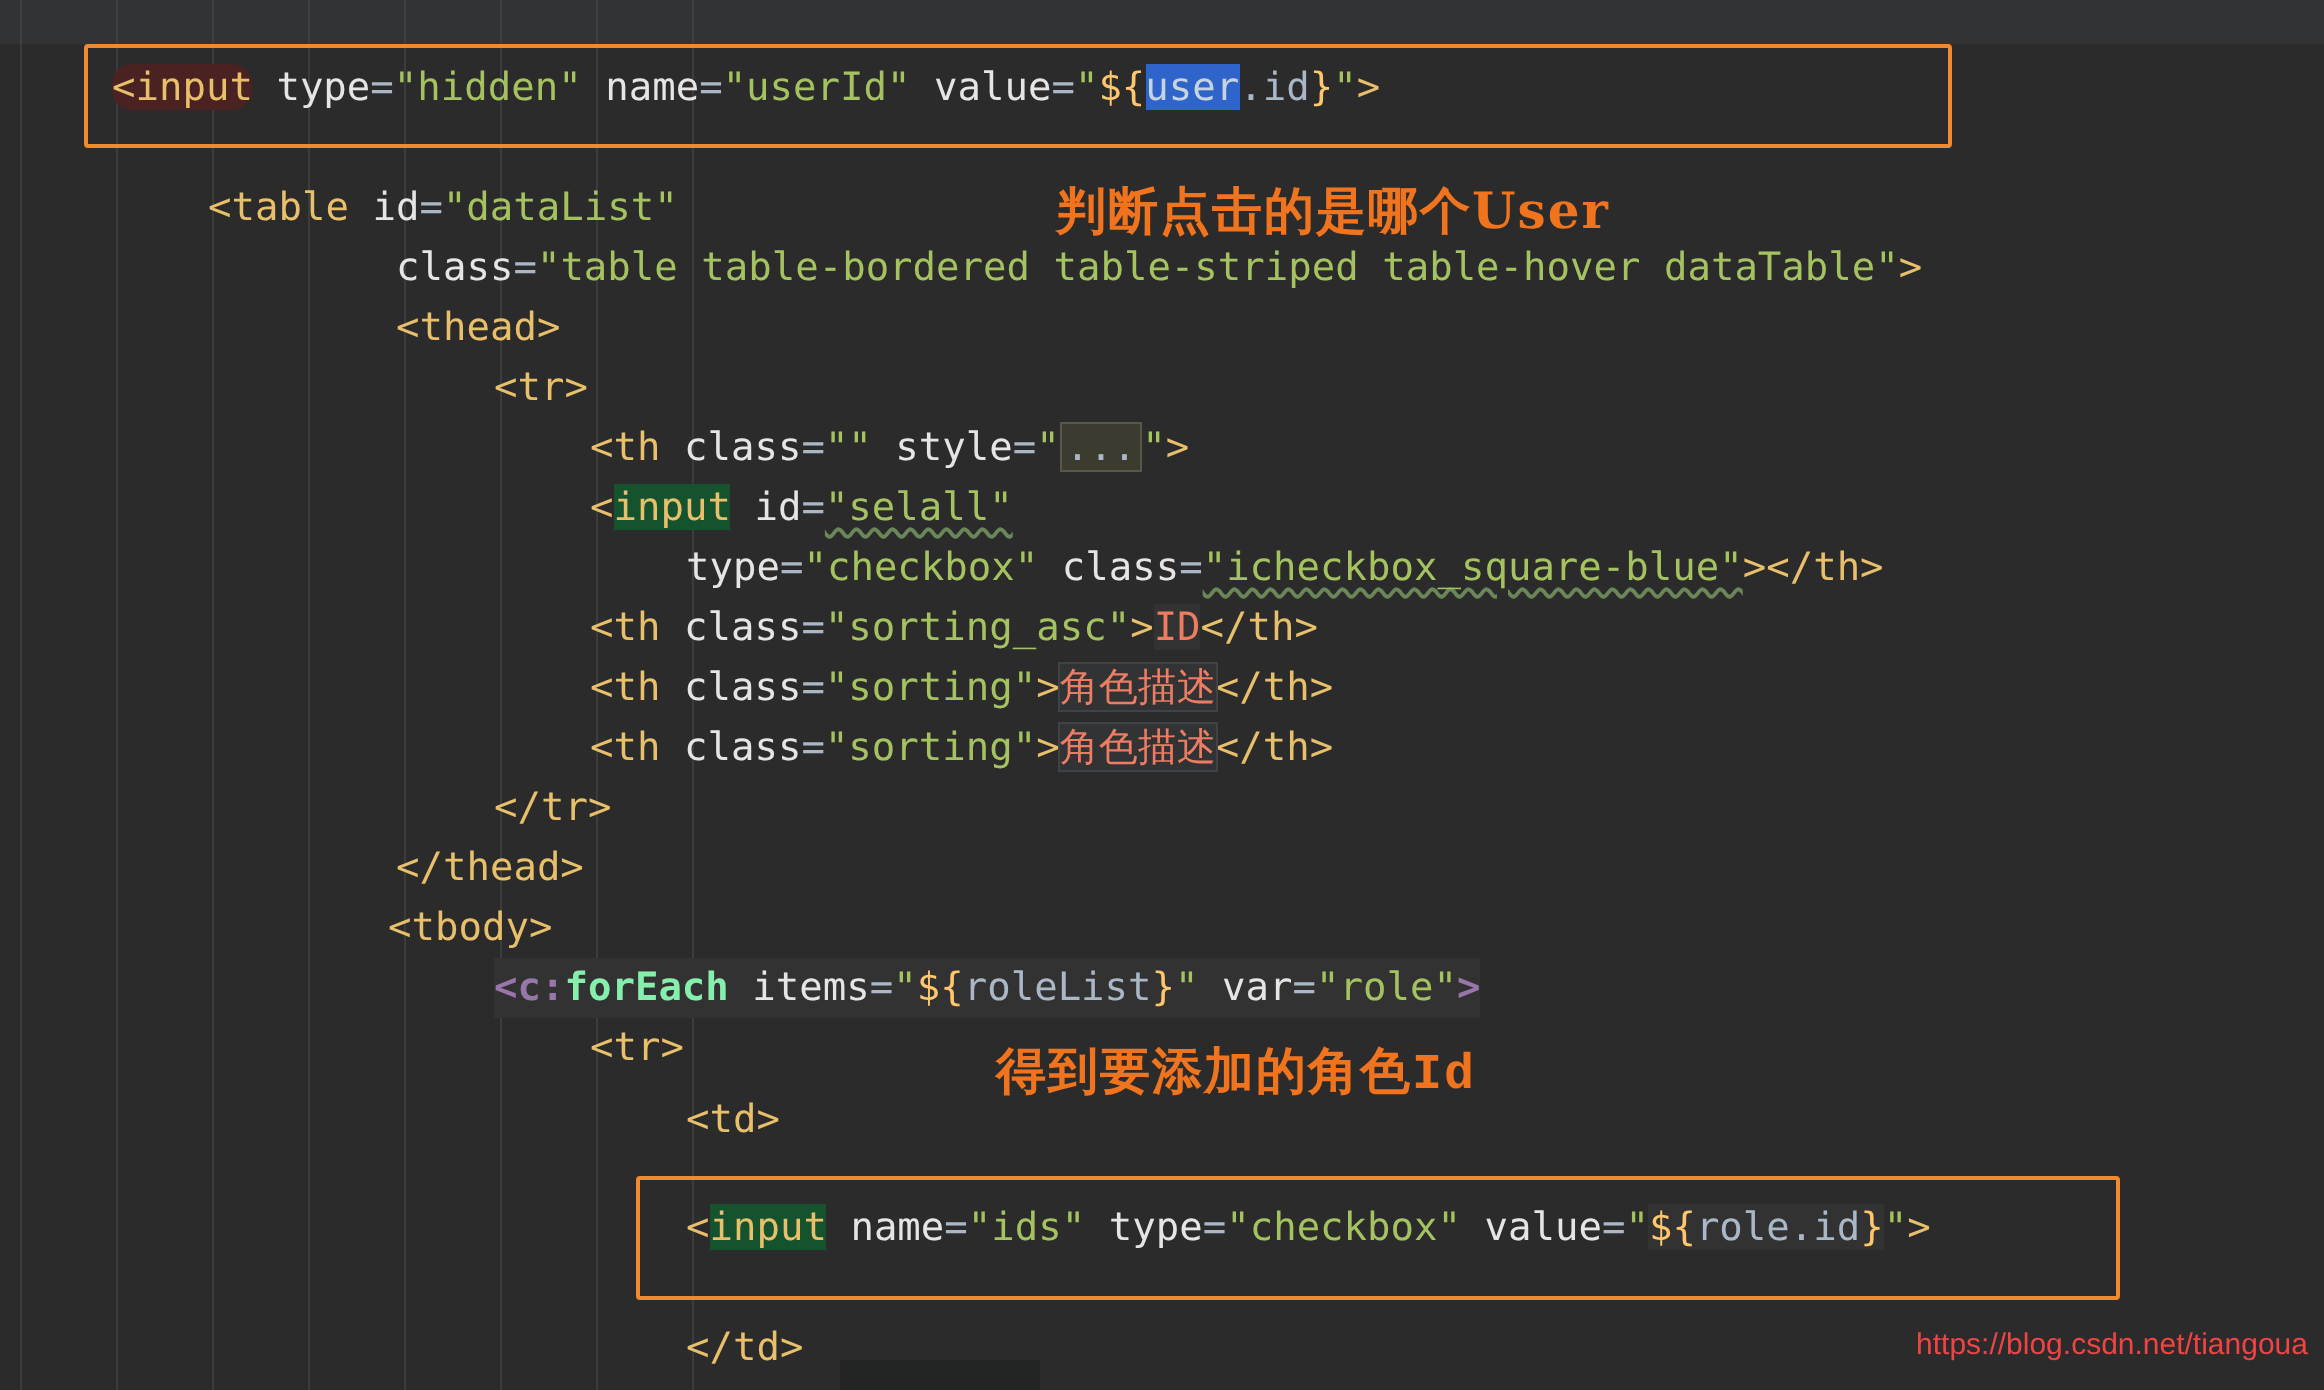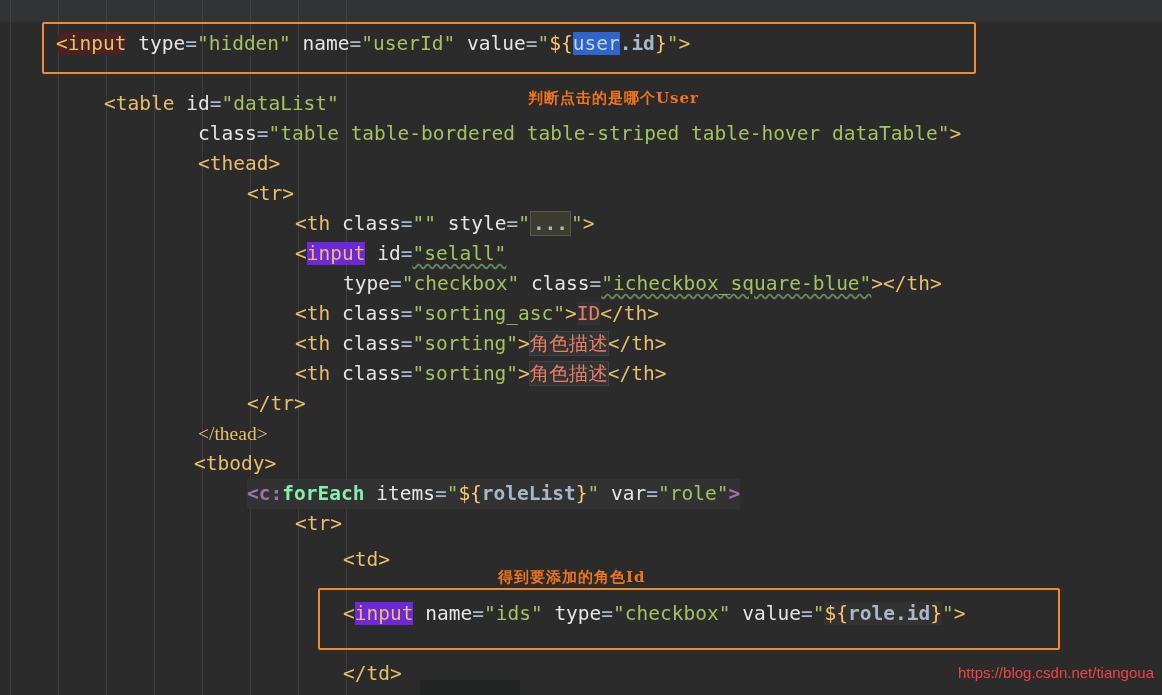--- a/index.html
+++ b/index.html
@@ -61,28 +61,28 @@
     height: 30px;
     white-space: pre;
   }
 
   
   .tag      { color: #e8bf6a; }          
   .attr     { color: #e5e5e5; }          
   .punct    { color: #a9b7c6; }          
   .str      { color: #a5c261; }
   .el       { color: #ffc66d; }          
-  .elin     { color: #a9b7c6; font-weight: bold; }          
+  .elin     { color: #a9b7c6; }          
   .textred  { color: #ec7c62; }
   .ns       { color: #9876aa; font-weight: bold; }   
   .taglib   { color: #86efac; font-weight: bold; }   
 
   
   .hl-err   { background: #4b2222; border-radius: 10px; }     
-  .hl-ident { background: #6d28d9; margin-top: 16px; }     
+  .hl-ident { background: #14532d; margin-top: 16px; }     
   .hl-sel   { background: #2f65ca; color:#c8d3e0; }  
   .hl-fold  { background: #3b3b30; border: 1px solid #585848; padding: 0 2px; }
   .hl-box   { outline: 1px solid #3f4345; background: #313335; }
   .hl-dark  { background: #323232; }
   .squiggle {
     text-decoration: underline;
     text-decoration-style: wavy;
     text-decoration-color: #6a8759;
     text-underline-offset: 3px;
   }
@@ -95,21 +95,21 @@
     box-sizing: border-box;
     pointer-events: none;
   }
 
   
   .anno-text {
     position: absolute;
     color: #f0731e;
     font-family: "DejaVu Serif", "Liberation Serif", serif;
     font-weight: bold;
-    font-size: 15px;
+    font-size: 25px;
     letter-spacing: 1px;
     white-space: nowrap;
   }
 
   .watermark {
     position: absolute;
     right: 8px;
     top: 664px;
     color: #ef4444;
     font-family: "Liberation Sans", sans-serif;
@@ -166,21 +166,21 @@
     
     <div class="line" style="left:295px; top:329px;"><span class="tag">&lt;th</span><span class="punct"> </span><span class="attr">class</span><span class="punct">=</span><span class="str">"sorting"</span><span class="tag">&gt;</span><span class="textred hl-box">角色描述</span><span class="tag">&lt;/th&gt;</span></div>
 
     
     <div class="line" style="left:295px; top:359px;"><span class="tag">&lt;th</span><span class="punct"> </span><span class="attr">class</span><span class="punct">=</span><span class="str">"sorting"</span><span class="tag">&gt;</span><span class="textred hl-box">角色描述</span><span class="tag">&lt;/th&gt;</span></div>
 
     
     <div class="line" style="left:247px; top:389px;"><span class="tag">&lt;/tr&gt;</span></div>
 
     
-    <div class="line" style="left:198px; top:419px;font-family:Liberation Serif, serif;"><span class="tag">&lt;/thead&gt;</span></div>
+    <div class="line" style="left:198px; top:419px;"><span class="tag">&lt;/thead&gt;</span></div>
 
     
     <div class="line" style="left:194px; top:449px;"><span class="tag">&lt;tbody&gt;</span></div>
 
     
     <div class="line hl-dark" style="left:247px; top:479px;"><span class="ns">&lt;c:</span><span class="taglib">forEach</span><span class="punct"> </span><span class="attr">items</span><span class="punct">=</span><span class="str">"</span><span class="el">${</span><span class="elin">roleList</span><span class="el">}</span><span class="str">"</span><span class="punct"> </span><span class="attr">var</span><span class="punct">=</span><span class="str">"role"</span><span class="ns">&gt;</span></div>
 
     
     <div class="line" style="left:295px; top:509px;"><span class="tag">&lt;tr&gt;</span></div>
 
@@ -192,17 +192,17 @@
 
     
     <div class="line" style="left:343px; top:659px;"><span class="tag">&lt;/td&gt;</span></div>
 
   </div>
 
   <div class="anno-box" style="left:42px; top:22px; width:934px; height:52px;"></div>
   <div class="anno-box" style="left:318px; top:588px; width:742px; height:62px;"></div>
 
   <div class="anno-text" style="left:528px; top:89px;">判断点击的是哪个User</div>
-  <div class="anno-text" style="left:498px; top:568px;">得到要添加的角色Id</div>
+  <div class="anno-text" style="left:498px; top:519px;font-family:Liberation Mono, monospace;">得到要添加的角色Id</div>
 
   <div class="watermark">https://blog.csdn.net/tiangoua</div>
 
 </div>
 
 </body></html>

